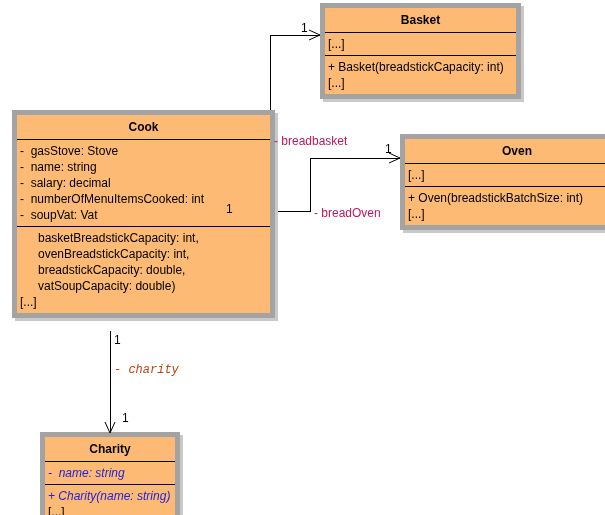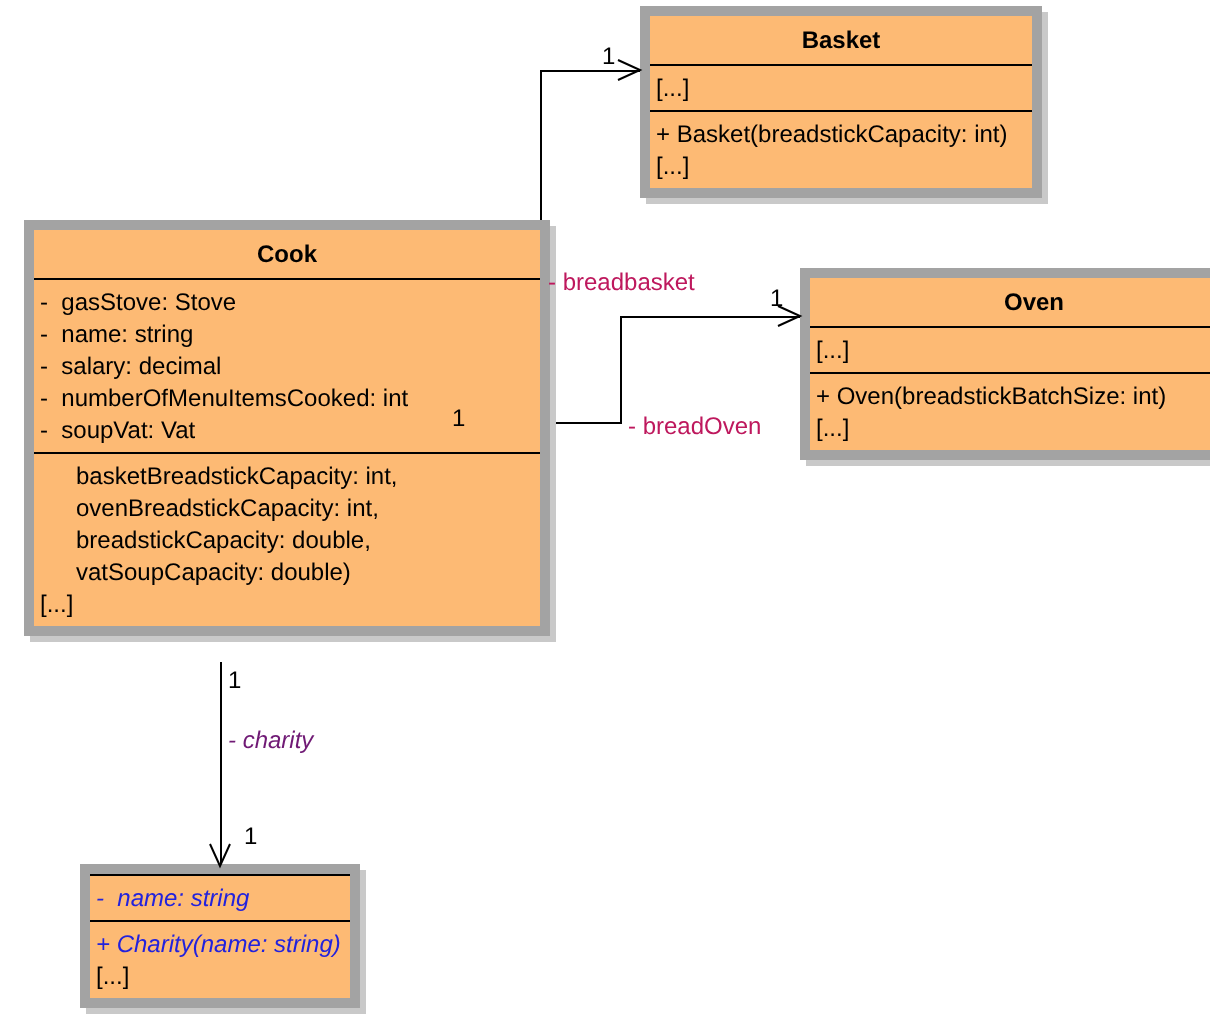--- a/index.html
+++ b/index.html
@@ -81,22 +81,23 @@
   .edge-label {
     position: absolute;
     font-size: 12px;
     line-height: 14px;
     white-space: pre;
     color: #be185d;
     background: transparent;
     z-index: 7;
   }
   .edge-label.blue-italic {
-    color: #701a75;
+    color: #c2410c;
     font-style: italic;
+    font-family: Liberation Mono, monospace;
   }
   .multiplicity {
     position: absolute;
     font-size: 12px;
     line-height: 13px;
     color: #000000;
     white-space: pre;
     z-index: 7;
   }
 </style>
@@ -187,20 +188,21 @@
     <div class="uml-compartment">
       <div class="uml-line indent">basketBreadstickCapacity: int,</div>
       <div class="uml-line indent">ovenBreadstickCapacity: int,</div>
       <div class="uml-line indent">breadstickCapacity: double,</div>
       <div class="uml-line indent">vatSoupCapacity: double)</div>
       <div class="uml-line">[...]</div>
     </div>
   </div>
 
   <div class="uml-class" style="left:40px; top:432px; width:140px;">
+    <div class="uml-name">Charity</div>
     <div class="uml-compartment">
       <div class="uml-line italic-blue">-  name: string</div>
     </div>
     <div class="uml-compartment">
       <div class="uml-line italic-blue">+ Charity(name: string)</div>
       <div class="uml-line">[...]</div>
     </div>
   </div>
 
 </div>

